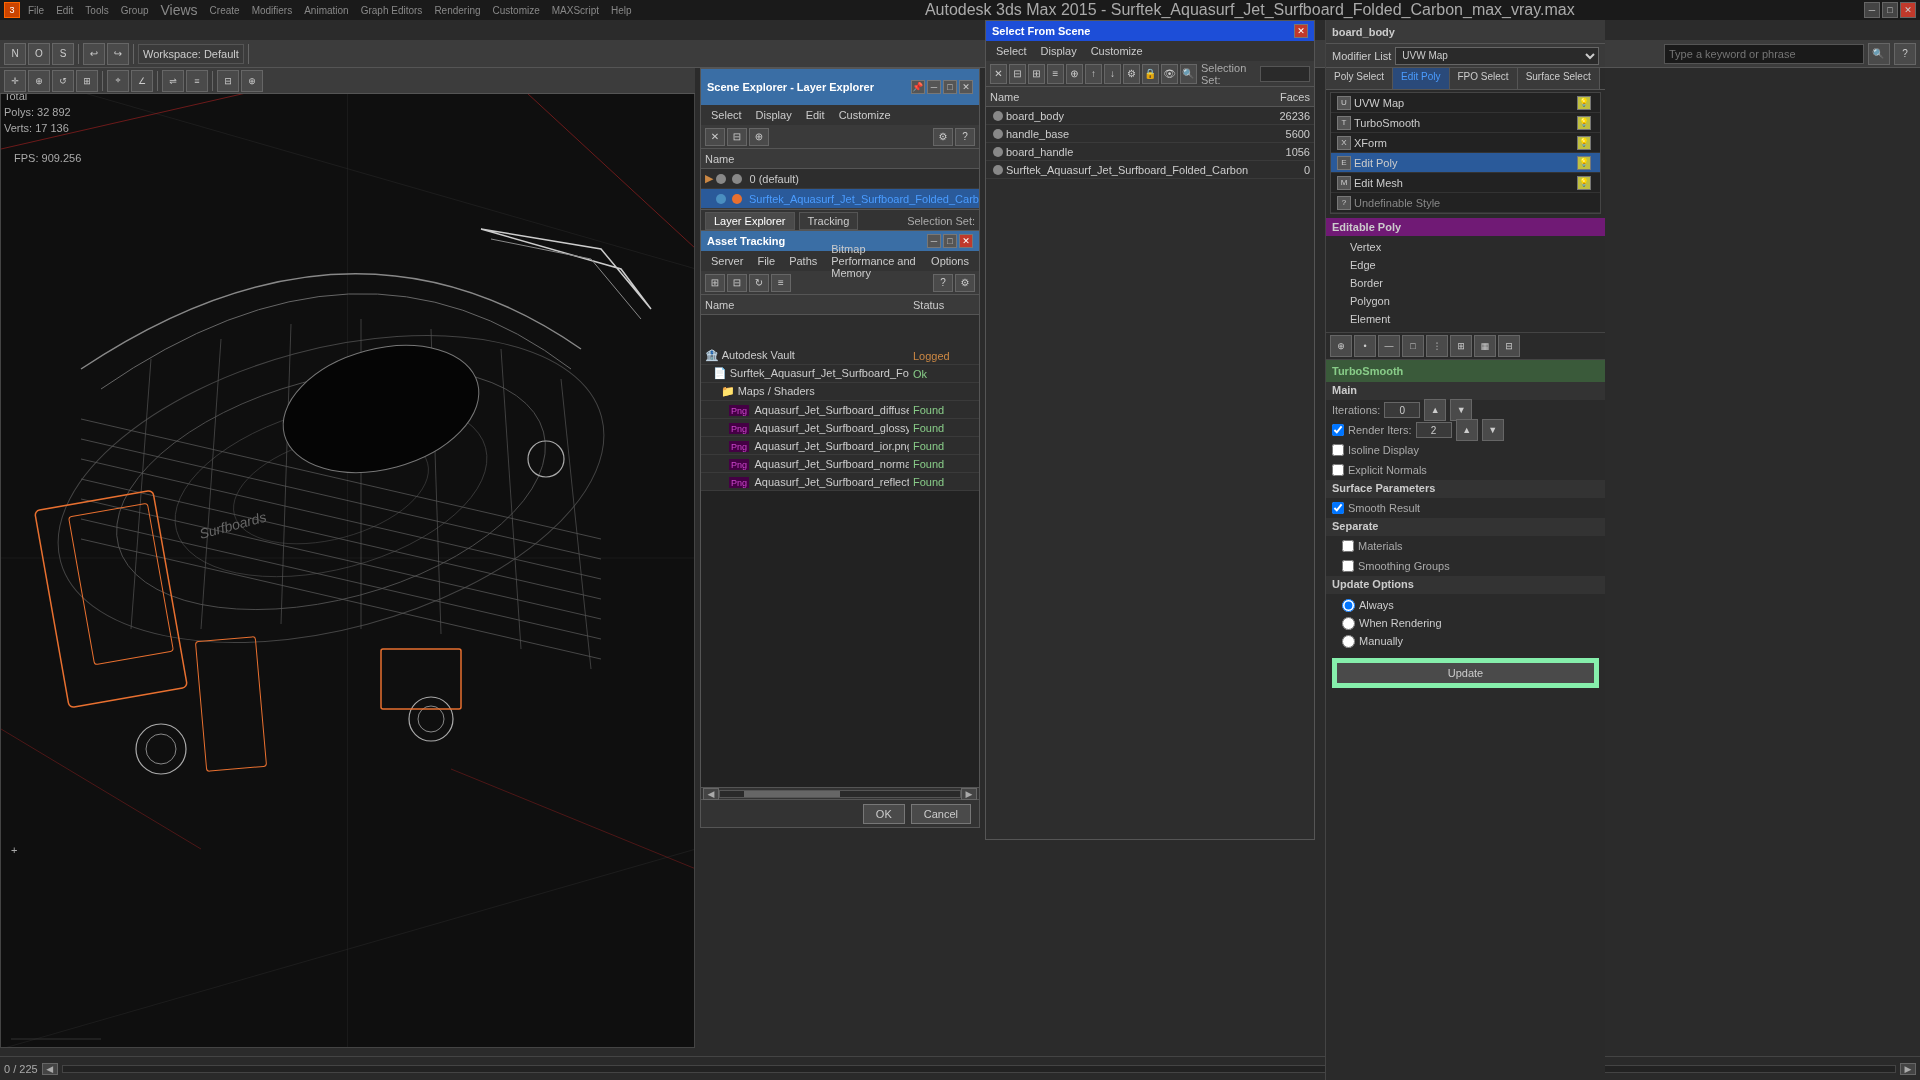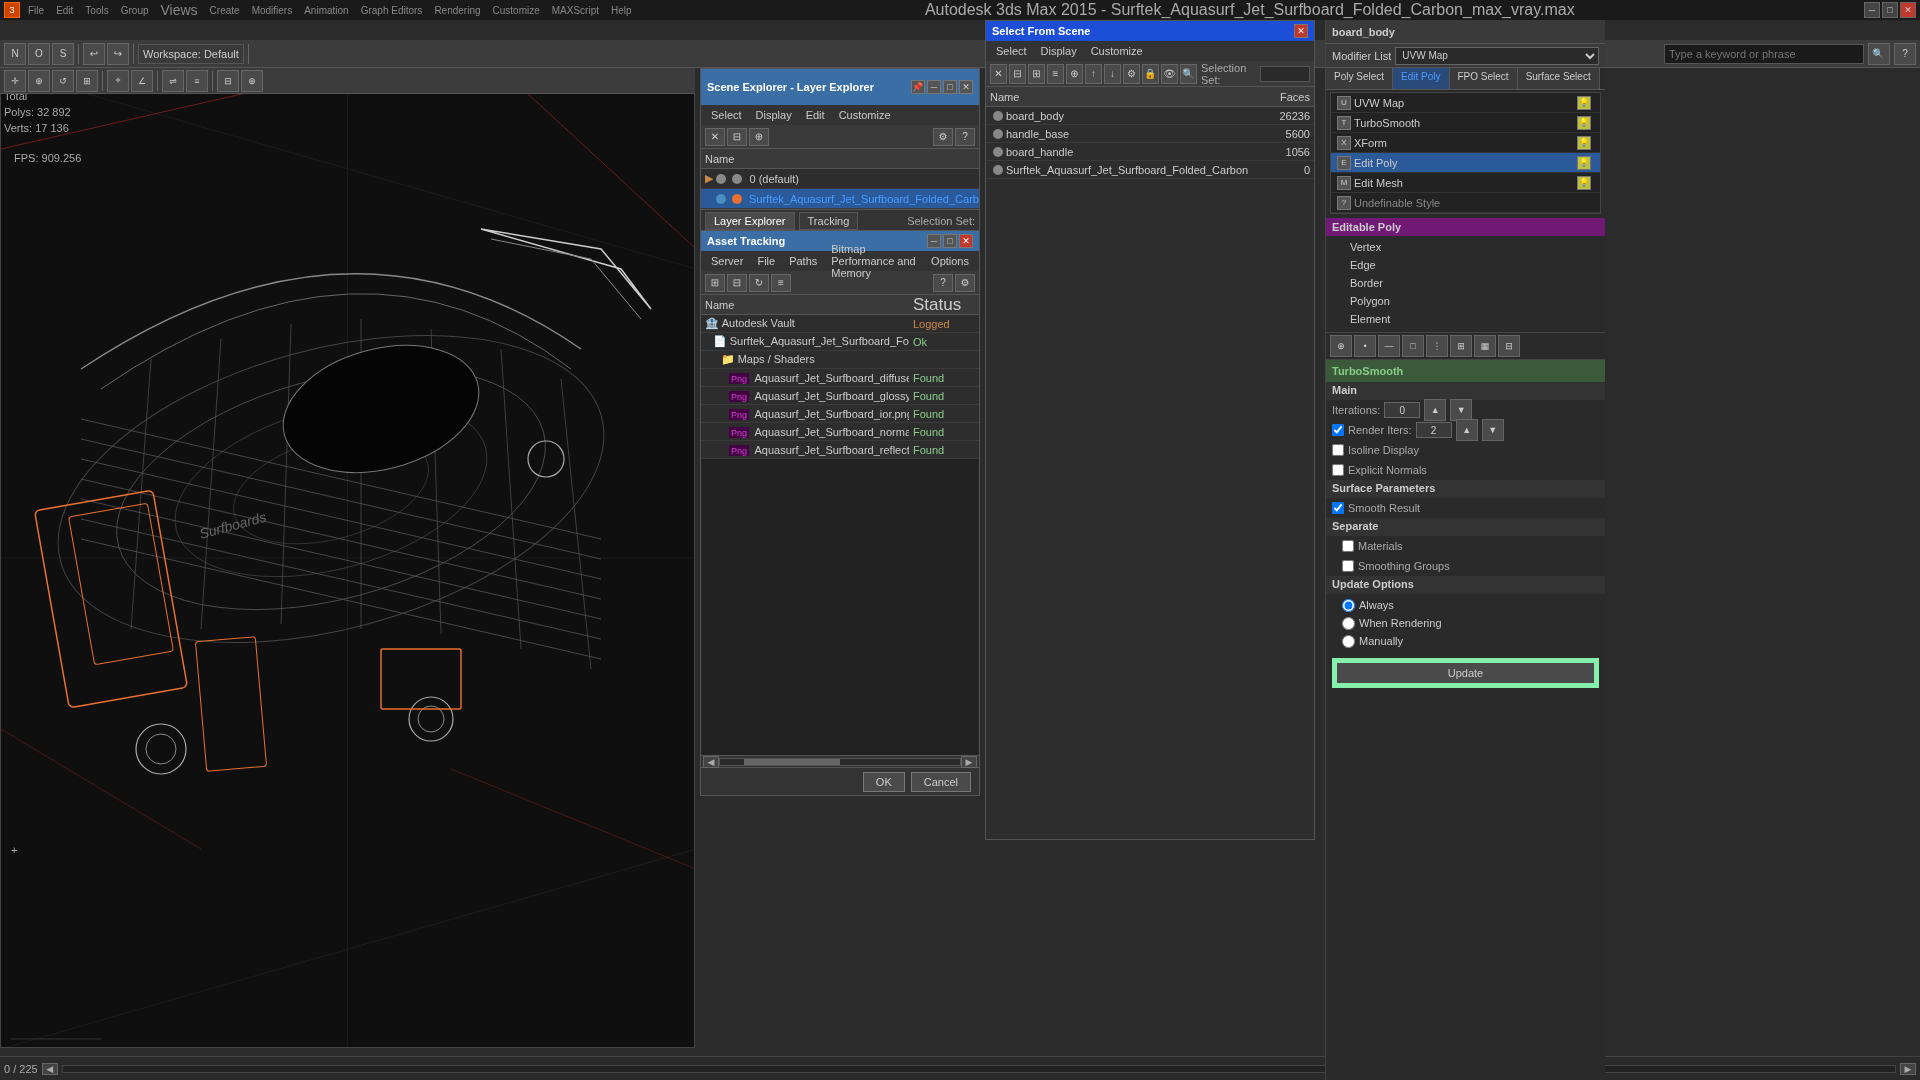--- a/index.html
+++ b/index.html
@@ -302,21 +302,21 @@
       border-bottom: 1px solid #555;
     }
     .asset-table-header {
       height: 20px;
       background: #3a3a3a;
       display: flex;
       align-items: center;
       border-bottom: 1px solid #555;
     }
     .col-asset-name { flex: 1; padding: 0 4px; font-size: 11px; color: #ccc; }
-    .col-asset-status { width: 70px; padding: 0 4px; font-size: 17px; color: #ccc; }
+    .col-asset-status { width: 70px; padding: 0 4px; font-size: 11px; color: #ccc; }
     .asset-row {
       height: 18px;
       display: flex;
       align-items: center;
       border-bottom: 1px solid #3a3a3a;
     }
     .asset-row .asset-name { flex: 1; padding: 0 4px; font-size: 11px; color: #ccc; overflow: hidden; white-space: nowrap; }
     .asset-row .asset-status { width: 70px; padding: 0 4px; font-size: 11px; color: #88cc88; }
     .asset-row .asset-status.logged { color: #cc8844; }
     .asset-indent1 { padding-left: 12px; }
@@ -324,20 +324,21 @@
     .asset-indent3 { padding-left: 36px; }
 
     .asset-icon-vault { color: #cc8844; margin-right: 3px; }
     .asset-icon-file { color: #8888cc; margin-right: 3px; }
     .asset-icon-folder { color: #cc8844; margin-right: 3px; }
     .asset-icon-png { color: #cc44cc; margin-right: 3px; font-size: 9px; background: #440044; padding: 1px 2px; }
 
     .asset-scroll-area {
       height: 440px;
       overflow: hidden;
+      margin-top: 32px;
     }
 
     .asset-scrollbar-h {
       height: 12px;
       background: #333;
       border-top: 1px solid #555;
       display: flex;
       align-items: center;
       padding: 0 2px;
     }

